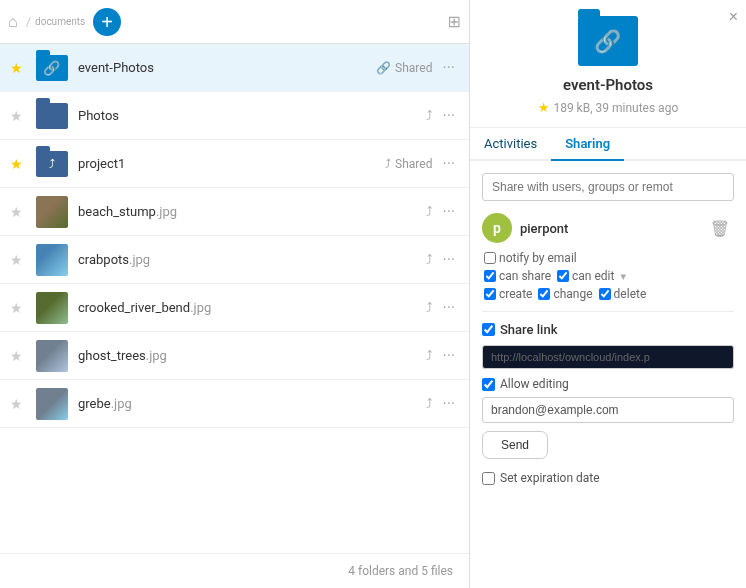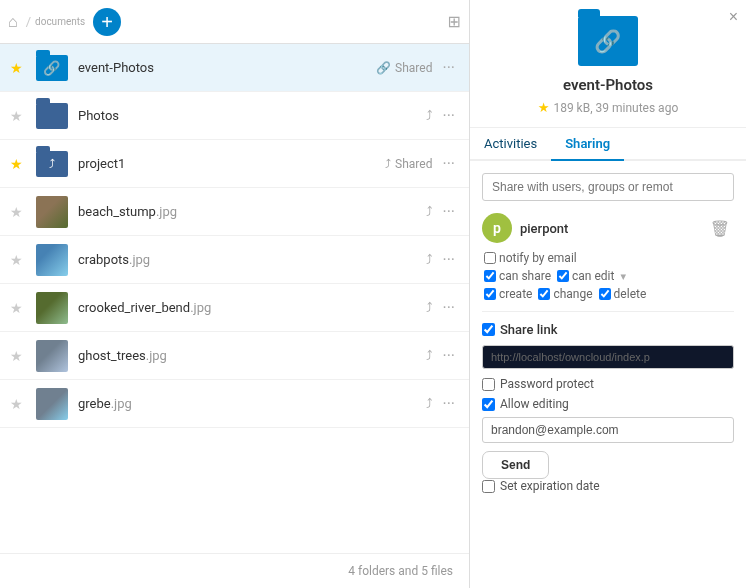--- a/index.html
+++ b/index.html
@@ -461,22 +461,21 @@
     }
 
     .send-btn {
       padding: 6px 18px;
       background: #fff;
       border: 1px solid #ccc;
       border-radius: 7px;
       font-size: 12px;
       color: #333;
       cursor: pointer;
-      margin-bottom: 0;
-      font-weight: bold;
+      margin-bottom: 12px;
     }
 
     
     .file-list::-webkit-scrollbar { width: 6px; }
     .file-list::-webkit-scrollbar-thumb { background: #d0d0d0; border-radius: 3px; }
 
     .right-panel::-webkit-scrollbar { width: 4px; }
     .right-panel::-webkit-scrollbar-thumb { background: #d0d0d0; border-radius: 3px; }
   </style>
 </head>
@@ -671,26 +670,20 @@
     <div class="share-link-row">
       <label>
         <input type="checkbox" checked="" style="">
         <span>Share link</span>
       </label>
     </div>
 
     <input class="link-url-input" type="text" value="http://localhost/owncloud/index.p" style="">
 
     
-    <div class="option-row">
-      <label>
-        <input type="checkbox" style="">
-        <span>Password protect</span>
-      </label>
-    </div>
 
     
     <div class="option-row">
       <label>
         <input type="checkbox" checked="" style="">
         <span>Allow editing</span>
       </label>
     </div>
 
     

